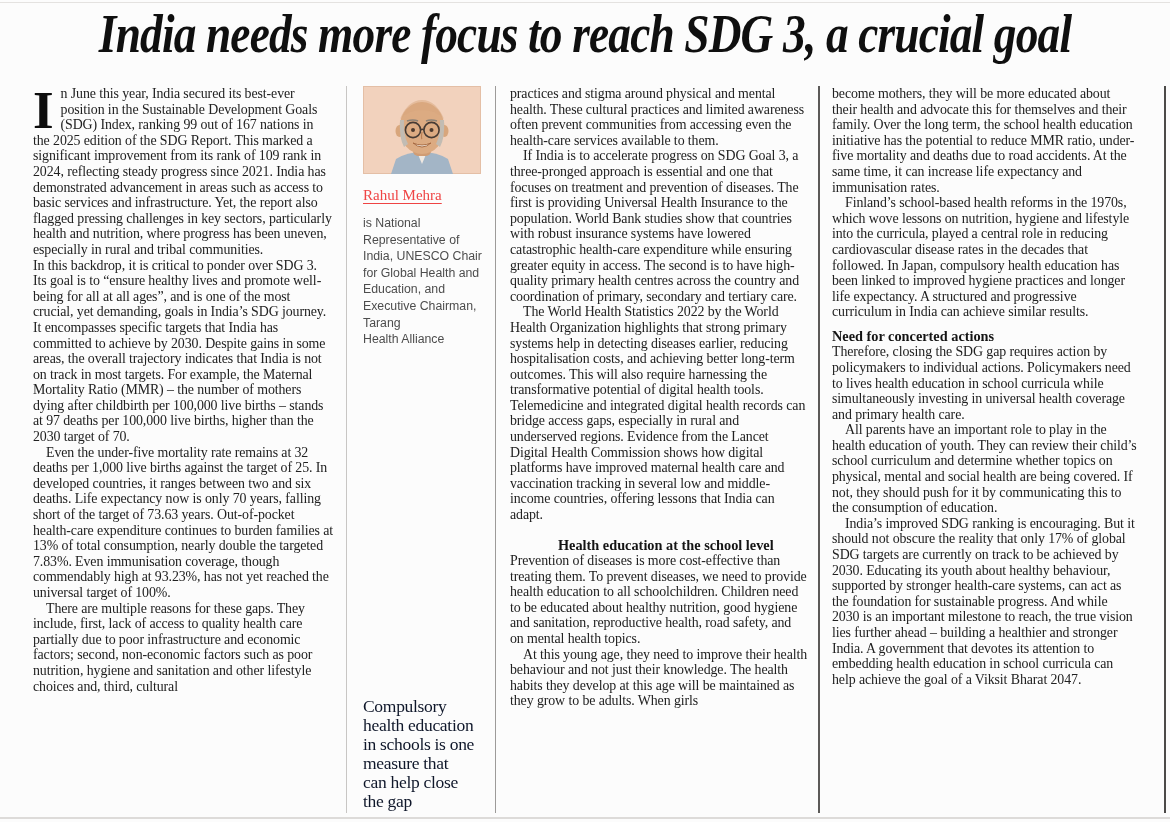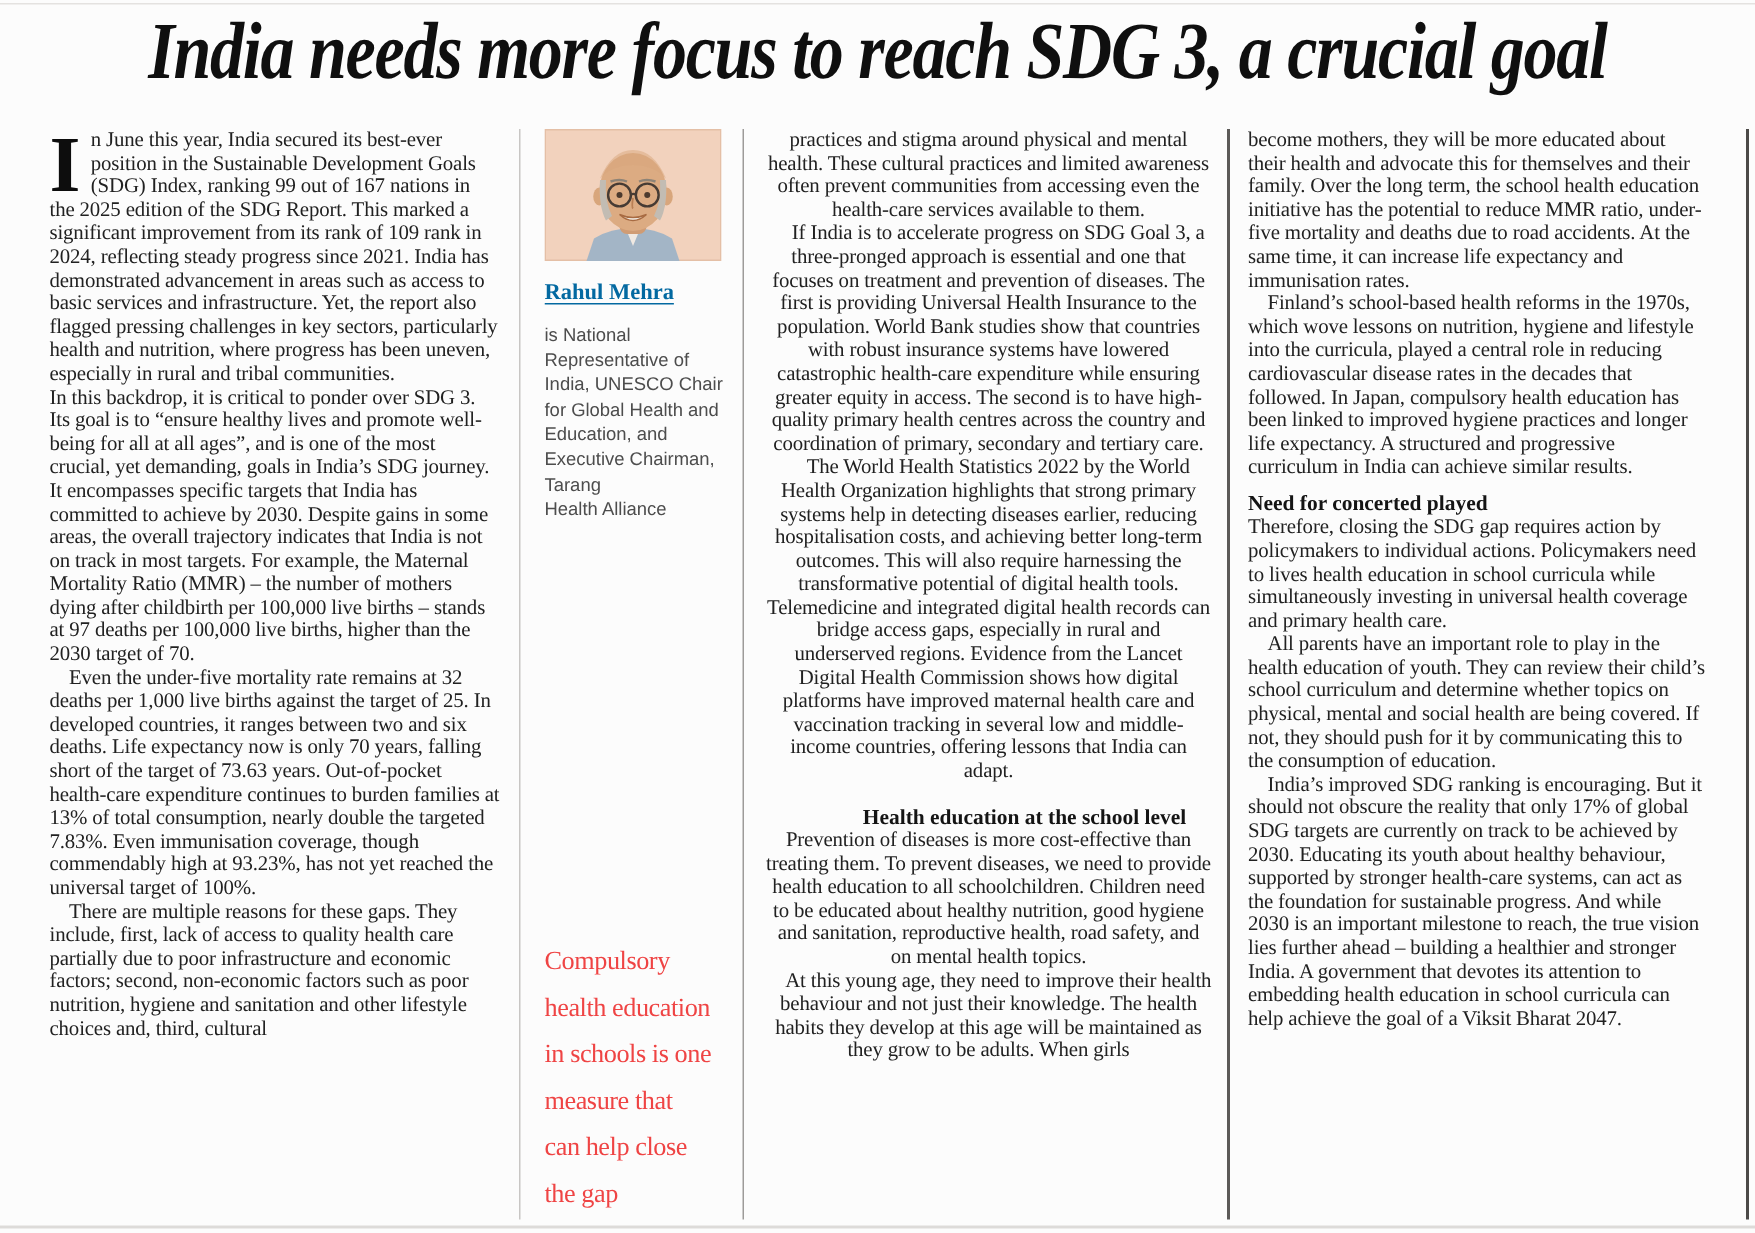--- a/index.html
+++ b/index.html
@@ -15,21 +15,21 @@
     position:absolute; top:3px; left:0; width:1170px; margin:0;
     text-align:center; white-space:nowrap;
     font-style:italic; font-weight:bold; font-size:54px; line-height:62px;
     letter-spacing:-1px; color:#0f0f0f;
     transform:scaleX(0.84); transform-origin:50% 0;
   }
 
   .content { position:absolute; top:86px; left:33px; height:727px; display:flex; }
   .col { overflow:hidden; height:727px; }
   .col-1 { width:300px; }
-  .col-3 { width:298px;text-align:center; }
+  .col-3 { width:298px; }
   .col-4 { width:306px; }
   .col-2 { width:120px; display:flex; flex-direction:column; justify-content:space-between; }
 
   .vrule { height:727px; }
   .v1 { width:1px; background:#c8c6c4; margin:0 16px 0 13px; }
   .v2 { width:1px; background:#9d9b99; margin:0 14px 0 12px; }
   .v3 { width:2px; background:#5c5a58; margin:0 12px 0 10px; }
   .v4 { width:2px; background:#4c4a48; margin-left:26px; }
 
   p.para { margin:0; font-size:13.9px; line-height:15.6px; letter-spacing:-0.1px; color:#212121; }
@@ -37,30 +37,30 @@
   h3.subhead { margin:8px 0 0 0; font-size:14.3px; line-height:16.4px; color:#141414; }
   h3.gap-lg { margin-top:14px;margin-left:48px; }
 
   .dropcap {
     float:left; font-weight:bold; font-size:53px; line-height:42px;
     padding:3px 7px 0 0; color:#0d0d0d;
   }
 
   .photo-frame { width:118px; height:88px; overflow:hidden; }
   .author-name {
-    font-weight:bold; font-size:15px; margin:13px 0 11px 0;
-    text-decoration:underline; text-underline-offset:3px; color:#0369a1;
+    font-weight:normal; font-size:15px; margin:13px 0 11px 0;
+    text-decoration:underline; text-underline-offset:3px; color:#ef4444;
   }
   .author-bio {
     margin:0; font-family:"Liberation Sans", sans-serif;
     font-size:12.3px; line-height:16.6px; color:#4d4d4d; white-space:pre-line;
   }
   .pull-quote {
-    width:132px; font-size:17.5px; line-height:31px; letter-spacing:-0.3px;
-    color:#ef4444; white-space:pre-line; margin-bottom:2px;
+    width:132px; font-size:17.5px; line-height:19px; letter-spacing:-0.3px;
+    color:#0f172a; white-space:pre-line; margin-bottom:2px;
   }
 </style>
 </head>
 <body>
 
 <div class="page">
   <div class="top-rule"></div>
 
   <h1 class="headline">India needs more focus to reach SDG 3, a crucial goal</h1>
 
@@ -123,21 +123,21 @@
       <h3 class="subhead gap-lg">Health education at the school level</h3>
       <p class="para">Prevention of diseases is more cost-effective than treating them. To prevent diseases, we need to provide health education to all schoolchildren. Children need to be educated about healthy nutrition, good hygiene and sanitation, reproductive health, road safety, and on mental health topics.</p>
       <p class="para indent">At this young age, they need to improve their health behaviour and not just their knowledge. The health habits they develop at this age will be maintained as they grow to be adults. When girls</p>
     </div>
 
     <div class="vrule v3"></div>
 
     <div class="col col-4">
       <p class="para">become mothers, they will be more educated about their health and advocate this for themselves and their family. Over the long term, the school health education initiative has the potential to reduce MMR ratio, under-five mortality and deaths due to road accidents. At the same time, it can increase life expectancy and immunisation rates.</p>
       <p class="para indent">Finland’s school-based health reforms in the 1970s, which wove lessons on nutrition, hygiene and lifestyle into the curricula, played a central role in reducing cardiovascular disease rates in the decades that followed. In Japan, compulsory health education has been linked to improved hygiene practices and longer life expectancy. A structured and progressive curriculum in India can achieve similar results.</p>
-      <h3 class="subhead">Need for concerted played</h3>
+      <h3 class="subhead">Need for concerted actions</h3>
       <p class="para">Therefore, closing the SDG gap requires action by policymakers to individual actions. Policymakers need to lives health education in school curricula while simultaneously investing in universal health coverage and primary health care.</p>
       <p class="para indent">All parents have an important role to play in the health education of youth. They can review their child’s school curriculum and determine whether topics on physical, mental and social health are being covered. If not, they should push for it by communicating this to the consumption of education.</p>
       <p class="para indent">India’s improved SDG ranking is encouraging. But it should not obscure the reality that only 17% of global SDG targets are currently on track to be achieved by 2030. Educating its youth about healthy behaviour, supported by stronger health-care systems, can act as the foundation for sustainable progress. And while 2030 is an important milestone to reach, the true vision lies further ahead – building a healthier and stronger India. A government that devotes its attention to embedding health education in school curricula can help achieve the goal of a Viksit Bharat 2047.</p>
     </div>
 
     <div class="vrule v4"></div>
   </div>
 
   <div class="bottom-rule"></div>
 </div>

